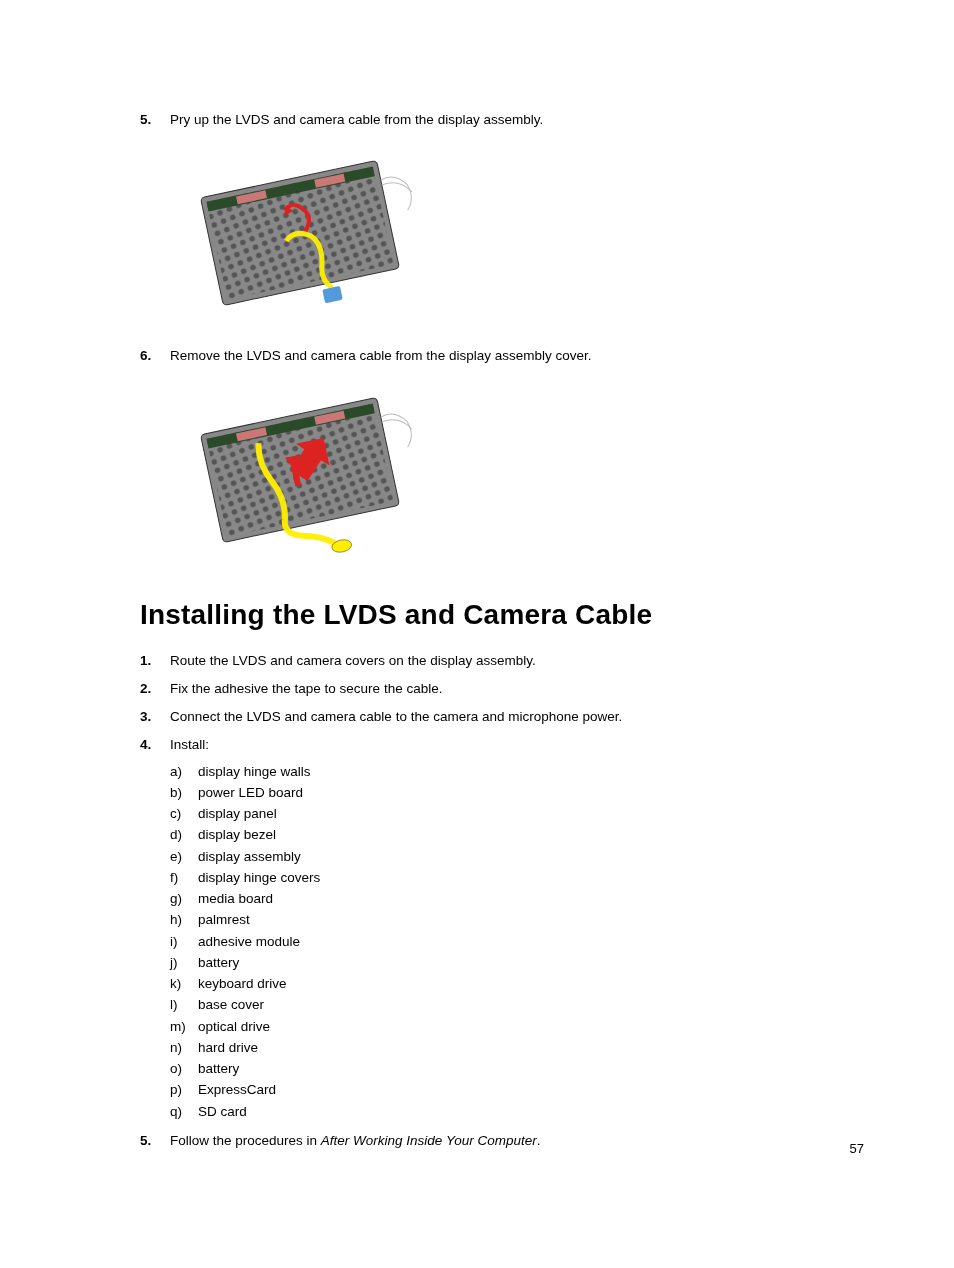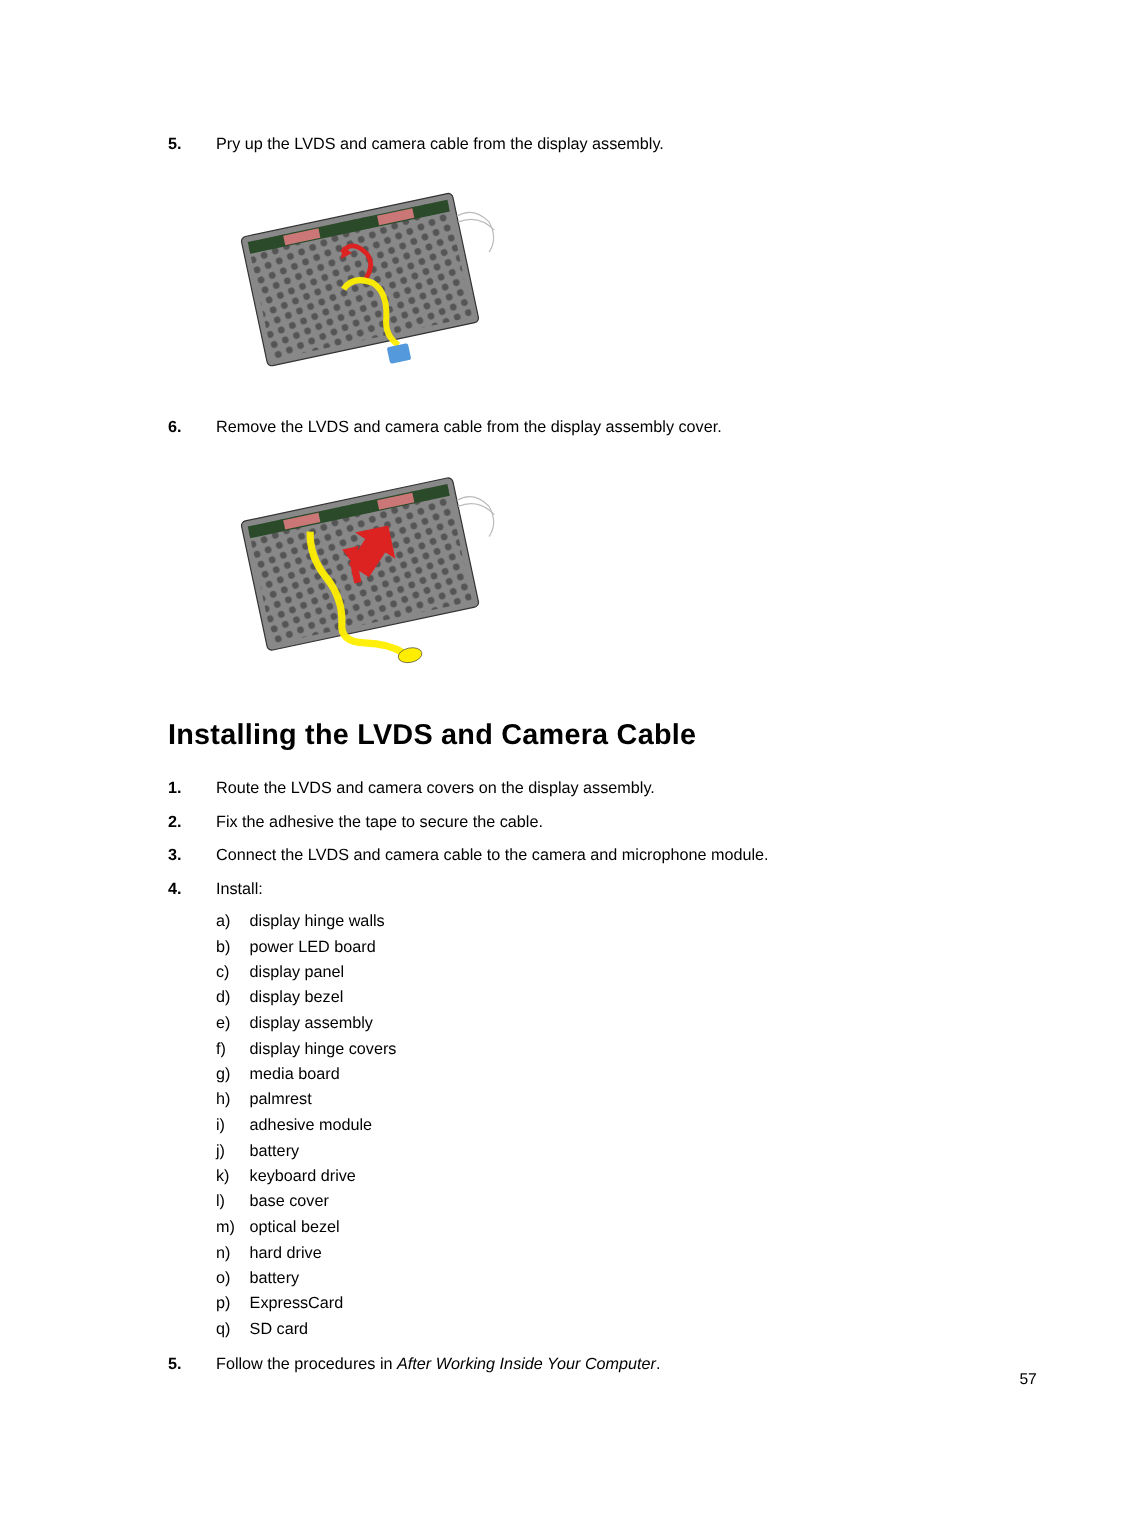--- a/index.html
+++ b/index.html
@@ -22,41 +22,40 @@
       font-size: 13.5px;
       line-height: 1.5;
     }
     .step-number {
       font-weight: bold;
       width: 30px;
       flex-shrink: 0;
     }
     .step-text {
       flex: 1;
-      margin-left: 10px;
     }
     .figure-container {
       margin-left: 30px;
       margin-top: 8px;
       margin-bottom: 18px;
     }
     .figure-placeholder {
       width: 260px;
       height: 190px;
       display: flex;
       align-items: center;
       justify-content: center;
       position: relative;
     }
     .device-svg {
       width: 100%;
       height: 100%;
     }
     h2.section-heading {
-      font-size: 24px;
+      font-size: 28px;
       font-weight: bold;
       margin-top: 34px;
       margin-bottom: 20px;
       letter-spacing: 0.2px;
     }
     .sub-list {
       margin-top: 6px;
       margin-left: 0;
     }
     .sub-item {
@@ -152,21 +151,21 @@
   <div class="step-text">Route the LVDS and camera covers on the display assembly.</div>
 </div>
 
 <div class="step-row">
   <div class="step-number">2.</div>
   <div class="step-text">Fix the adhesive the tape to secure the cable.</div>
 </div>
 
 <div class="step-row">
   <div class="step-number">3.</div>
-  <div class="step-text">Connect the LVDS and camera cable to the camera and microphone module.</div>
+  <div class="step-text">Connect the LVDS and camera cable to the camera and microphone power.</div>
 </div>
 
 <div class="step-row">
   <div class="step-number">4.</div>
   <div class="step-text">
     <span>Install:</span>
     <div class="sub-list">
       <div class="sub-item">
           <span class="sub-letter">a)</span>
           <span>display hinge walls</span>
@@ -210,21 +209,21 @@
       <div class="sub-item">
           <span class="sub-letter">k)</span>
           <span>keyboard drive</span>
         </div>
       <div class="sub-item">
           <span class="sub-letter">l)</span>
           <span>base cover</span>
         </div>
       <div class="sub-item">
           <span class="sub-letter">m)</span>
-          <span>optical bezel</span>
+          <span>optical drive</span>
         </div>
       <div class="sub-item">
           <span class="sub-letter">n)</span>
           <span>hard drive</span>
         </div>
       <div class="sub-item">
           <span class="sub-letter">o)</span>
           <span>battery</span>
         </div>
       <div class="sub-item">

